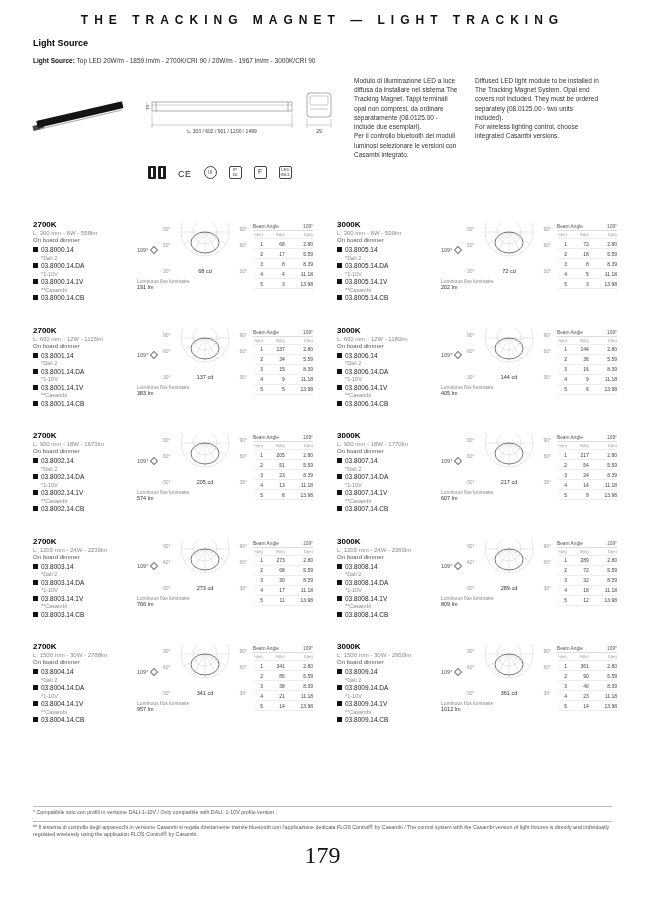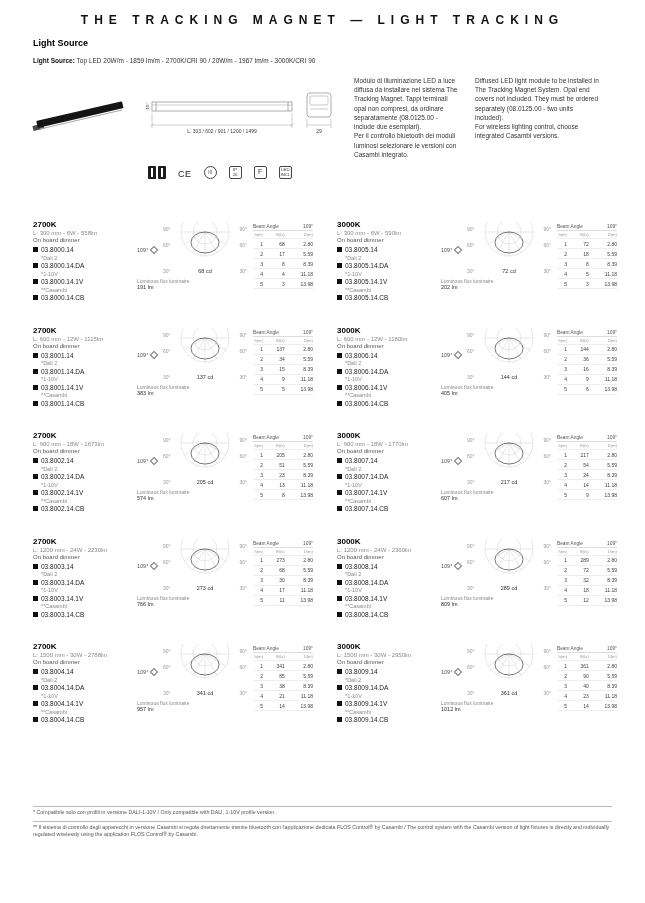--- a/index.html
+++ b/index.html
@@ -1123,13 +1123,14 @@
       </div>
     </div>
   </div>
 </div>
 
   <div class="footnotes">
     <div class="fn">* Compatibile solo con profili in versione DALI-1-10V / Only compatible with DALI, 1-10V profile version .</div>
     <div class="fn">** Il sistema di controllo degli apparecchi in versione Casambi si regola direttamente tramite bluetooth con l'applicazione dedicata FLOS Control® by Casambi / The control system with the Casambi version of light fixtures is directly and individually regulated wirelessly using the application FLOS Control® by Casambi.</div>
   </div>
 
+  <div class="page-num">179</div>
 </div>
 
 </body></html>

